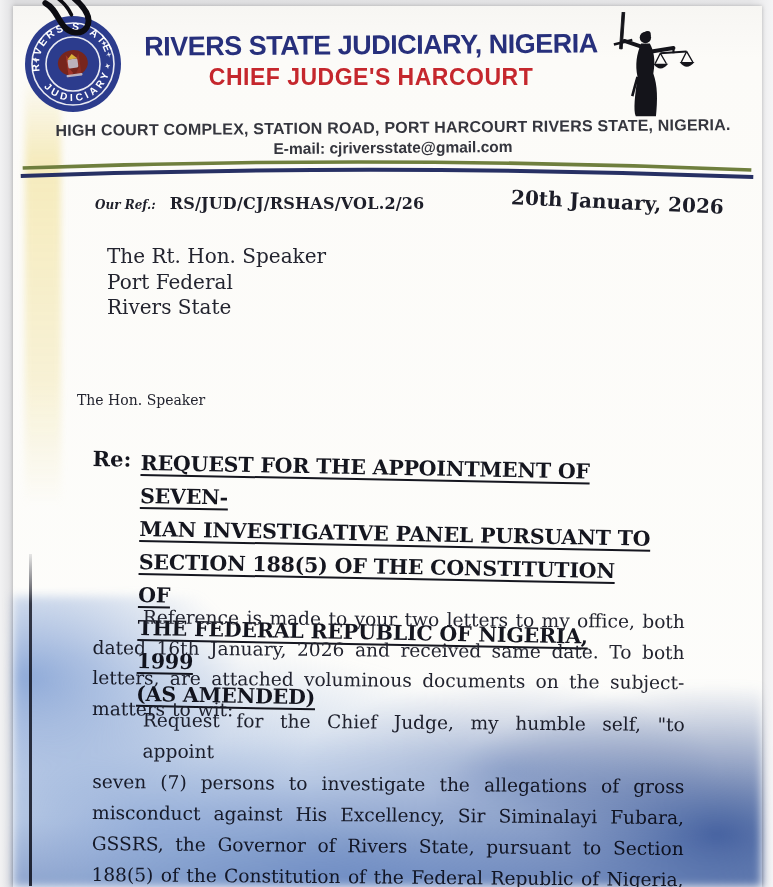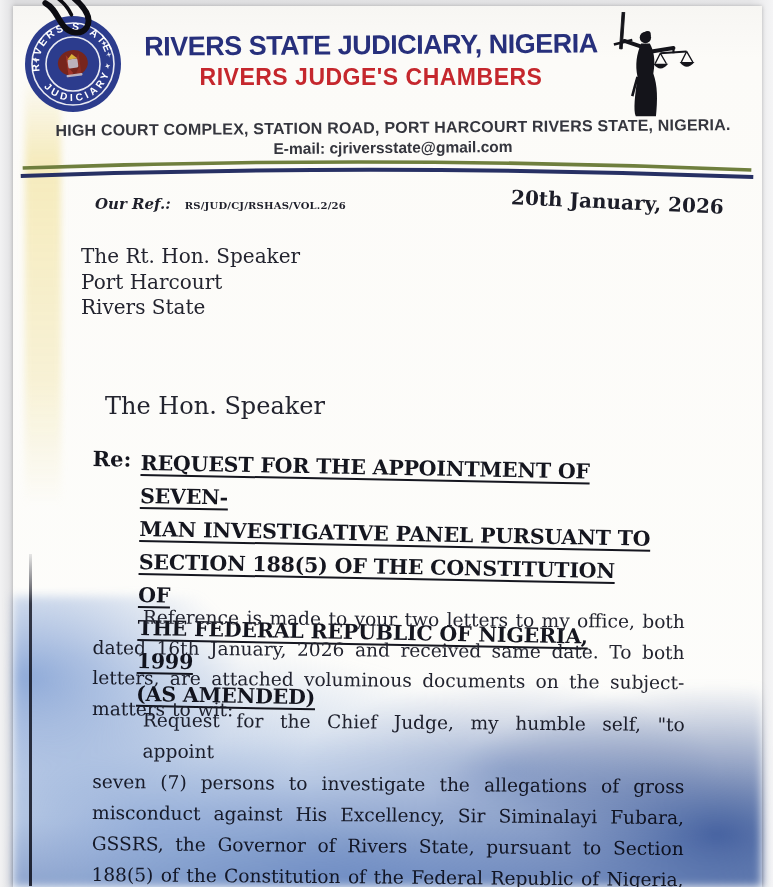--- a/index.html
+++ b/index.html
@@ -48,31 +48,31 @@
   }
   .email-line{
     position:absolute;left:25px;top:133px;width:710px;text-align:center;
     font-family:"Liberation Sans", sans-serif;font-weight:bold;font-size:15.5px;
     color:#35363e;transform:rotate(-.5deg);
   }
   .dividers{position:absolute;left:0;top:146px;width:100%;height:28px;}
 
   
   .ref-row{position:absolute;left:82px;top:188px;width:620px;color:#1e1f2a;}
-  .ref-label{font-style:italic;font-weight:bold;font-size:15px;}
-  .ref-value{font-weight:bold;font-size:10px;margin-left:14px;letter-spacing:.2px;}
+  .ref-label{font-style:italic;font-weight:bold;font-size:12px;}
+  .ref-value{font-weight:bold;font-size:16px;margin-left:14px;letter-spacing:.2px;}
   .date{
     position:absolute;left:498px;top:184px;font-weight:bold;font-size:20px;
     color:#1c1d28;transform:rotate(2.6deg);
   }
 
   
-  .addressee{position:absolute;left:68px;top:238px;font-size:20px;color:#23242f;}
+  .addressee{position:absolute;left:94px;top:238px;font-size:20px;color:#23242f;}
   .addressee .adr-line{line-height:25.5px;}
-  .salutation{position:absolute;left:92px;top:386px;font-size:24px;color:#23242f;}
+  .salutation{position:absolute;left:64px;top:386px;font-size:14px;color:#23242f;}
 
   
   .subject{position:absolute;left:80px;top:440px;width:560px;transform:rotate(1.1deg);transform-origin:0 0;color:#15161f;}
   .subject-prefix{position:absolute;left:0;top:0;font-weight:bold;font-size:21px;}
   .subject-lines{margin-left:48px;}
   .subj-line{
     font-weight:bold;font-size:20.5px;line-height:33px;letter-spacing:-.2px;
     text-decoration:underline;text-decoration-thickness:2px;text-underline-offset:4px;
   }
 
@@ -156,37 +156,37 @@
         <line x1="77" y1="41" x2="77" y2="47" stroke-width="2.5"></line>
         <line x1="62" y1="47" x2="92" y2="45" stroke-width="2.5"></line>
         <path d="M62 47 L56 59 M62 47 L69 59" stroke-width="1.6" fill="none"></path>
         <path d="M54 59 Q62 70 71 59 Z" stroke="none"></path>
         <path d="M92 45 L86 57 M92 45 L99 57" stroke-width="1.6" fill="none"></path>
         <path d="M84 57 Q92 68 101 57 Z" stroke="none"></path>
       </g>
     </svg>
 
     <div class="org-name">RIVERS STATE JUDICIARY, NIGERIA</div>
-    <div class="office">RIVERS JUDGE'S CHAMBERS</div>
+    <div class="office">CHIEF JUDGE'S HARCOURT</div>
     <div class="addr-line">HIGH COURT COMPLEX, STATION ROAD, PORT HARCOURT RIVERS STATE, NIGERIA.</div>
     <div class="email-line">E-mail: cjriversstate@gmail.com</div>
 
     <svg class="dividers" viewBox="0 0 773 28" preserveAspectRatio="none">
       <path d="M 10 16 Q 380 3 762 18" stroke="#6f7f3e" stroke-width="3.6" fill="none"></path>
       <path d="M 8 24 Q 380 11 764 25" stroke="#273064" stroke-width="4" fill="none"></path>
     </svg>
 
     <div class="ref-row">
       <span class="ref-label">Our Ref.:</span><span class="ref-value">RS/JUD/CJ/RSHAS/VOL.2/26</span>
     </div>
     <div class="date">20th January, 2026</div>
 
     <div class="addressee">
         <div class="adr-line first">The Rt. Hon. Speaker</div>
-        <div class="adr-line">Port Harcourt</div>
+        <div class="adr-line">Port Federal</div>
         <div class="adr-line last">Rivers State</div>
       </div>
 
     <div class="salutation">The Hon. Speaker</div>
 
     <div class="subject">
       <span class="subject-prefix">Re:</span>
       <div class="subject-lines">
           <div class="subj-line first">REQUEST FOR THE APPOINTMENT OF SEVEN-</div>
           <div class="subj-line">MAN INVESTIGATIVE PANEL PURSUANT TO</div>

